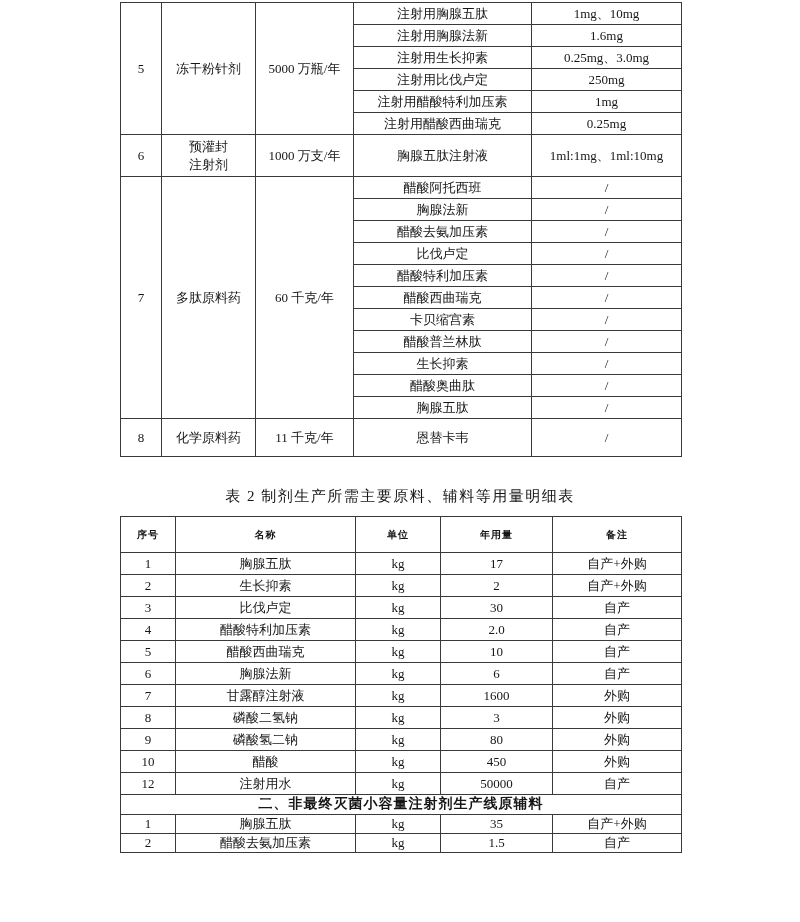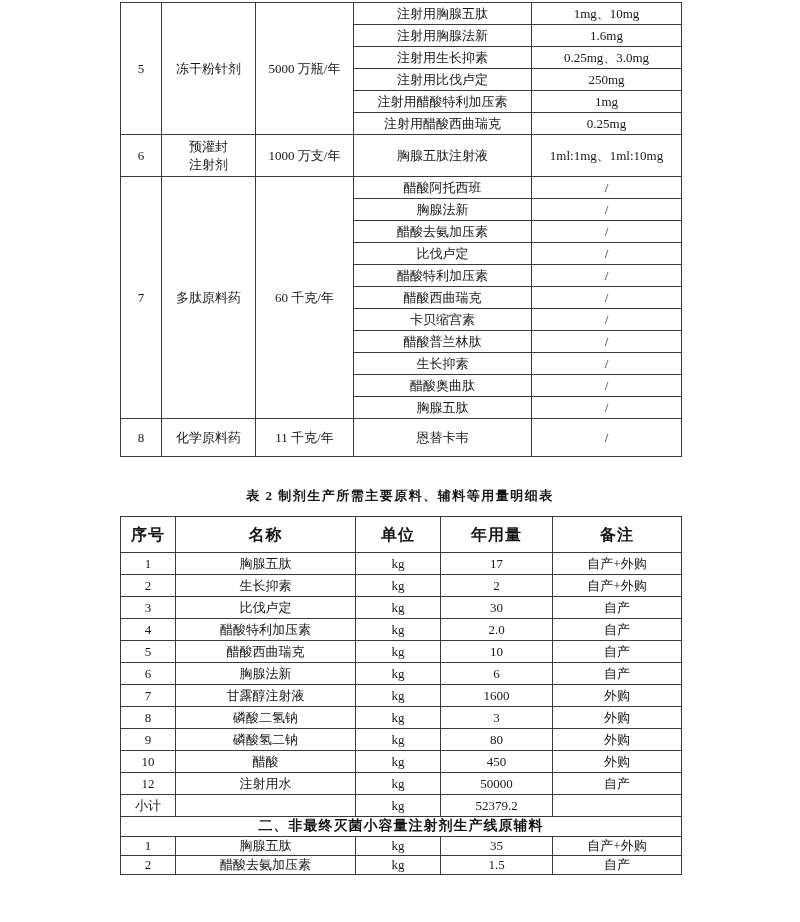--- a/index.html
+++ b/index.html
@@ -10,25 +10,25 @@
   }
   .t1-wrap{position:absolute;left:120px;top:2px;}
   .t2-wrap{position:absolute;left:120px;top:516px;}
   table{border-collapse:collapse;table-layout:fixed;}
   td,th{
     border:1px solid #3a3a3a;
     text-align:center;vertical-align:middle;
     font-size:13px;font-weight:normal;
     padding:0 2px;overflow:hidden;white-space:pre-line;line-height:1.35;
   }
-  #table2 th{font-weight:bold;font-size:16px;letter-spacing:1px;}
+  #table2 th{font-weight:bold;font-size:10px;letter-spacing:1px;}
   #table2 td.section-cell{font-weight:bold;font-size:14px;letter-spacing:1px;}
   .doc-title{
     position:absolute;top:487px;left:0;width:800px;
-    text-align:center;font-weight:bold;font-size:13px;letter-spacing:1.5px;
+    text-align:center;font-weight:normal;font-size:15px;letter-spacing:1.5px;
   }
 </style>
 </head>
 <body>
 
 <div class="t1-wrap">
   <table id="table1" style="width:561px;">
     <colgroup>
       <col style="width:41px">
         <col style="width:94px">
@@ -221,27 +221,20 @@
           <td>450</td>
           <td>外购</td>
         </tr>
         <tr style="height: 22px; padding-left: 36px;">
           <td>12</td>
           <td>注射用水</td>
           <td>kg</td>
           <td>50000</td>
           <td>自产</td>
         </tr>
-        <tr style="height: 22px;">
-          <td>小计</td>
-          <td></td>
-          <td>kg</td>
-          <td>52379.2</td>
-          <td></td>
-        </tr>
         <tr style="height: 20px;">
           <td colspan="5" class="section-cell">二、非最终灭菌小容量注射剂生产线原辅料</td>
         </tr>
         <tr style="height: 19px;">
           <td>1</td>
           <td>胸腺五肽</td>
           <td>kg</td>
           <td>35</td>
           <td>自产+外购</td>
         </tr>

